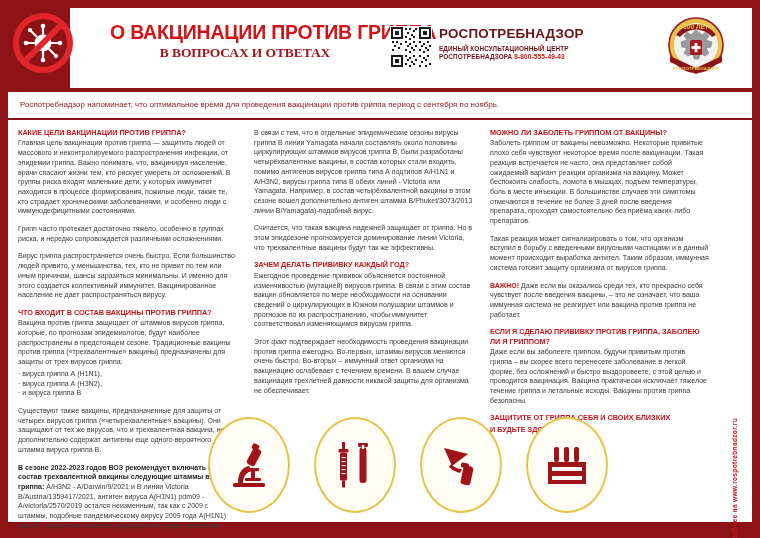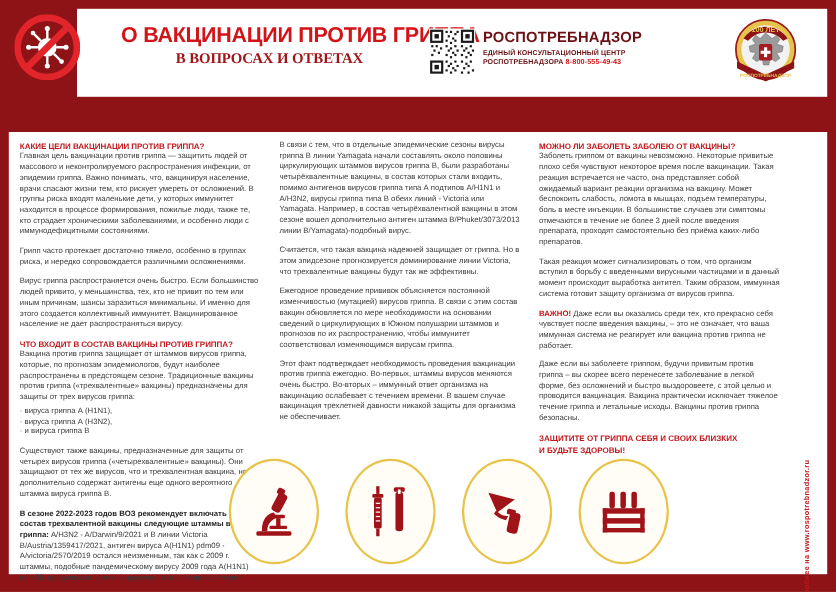--- a/index.html
+++ b/index.html
@@ -236,20 +236,23 @@
         </g>
         <rect x="30" y="28" width="12" height="15" rx="1.5" fill="#a81b20"></rect>
         <rect x="34.6" y="31" width="2.8" height="9" fill="#fff"></rect>
         <rect x="31.5" y="34.1" width="9" height="2.8" fill="#fff"></rect>
         <path d="M10 44 L36 56 L62 44 L62 50 L36 62 L10 50 Z" fill="#8e1316"></path>
         <text x="36" y="58" font-size="4.4" font-weight="bold" fill="#e8c34a" text-anchor="middle" font-family="Liberation Sans, sans-serif">РОСПОТРЕБНАДЗОР</text>
       </svg>
     </div>
   </div>
 
+  <div class="intro">
+    <div class="intro-text">Роспотребнадзор напоминает, что оптимальное время для проведения вакцинации против гриппа период с сентября по ноябрь.</div>
+  </div>
 
   <div class="body-card">
     <div class="cols">
 
       <div class="col">
         <div class="h">КАКИЕ ЦЕЛИ ВАКЦИНАЦИИ ПРОТИВ ГРИППА?</div>
         <p class="p">Главная цель вакцинации против гриппа — защитить людей от массового и неконтролируемого распространения инфекции, от эпидемии гриппа. Важно понимать, что, вакцинируя население, врачи спасают жизни тем, кто рискует умереть от осложнений. В группы риска входят маленькие дети, у которых иммунитет находится в процессе формирования, пожилые люди, также те, кто страдает хроническими заболеваниями, и особенно люди с иммунодефицитными состояниями.</p>
         <p class="p">Грипп часто протекает достаточно тяжело, особенно в группах риска, и нередко сопровождается различными осложнениями.</p>
         <p class="p">Вирус гриппа распространяется очень быстро. Если большинство людей привито, у меньшинства, тех, кто не привит по тем или иным причинам, шансы заразиться минимальны. И именно для этого создается коллективный иммунитет. Вакцинированное население не дает распространяться вирусу.</p>
 
@@ -261,31 +264,33 @@
           <li>· и вируса гриппа В</li>
         </ul>
         <p class="p">Существуют также вакцины, предназначенные для защиты от четырех вирусов гриппа («четырехвалентные» вакцины). Они защищают от тех же вирусов, что и трехвалентная вакцина, но дополнительно содержат антигены еще одного вероятного штамма вируса гриппа В.</p>
         <p class="p"><b>В сезоне 2022-2023 годов ВОЗ рекомендует включать в состав трехвалентной вакцины следующие штаммы вирусов гриппа:</b><span> А/H3N2 - A/Darwin/9/2021 и В линии Victoria B/Austria/1359417/2021, антиген вируса A(H1N1) pdm09 - A/victoria/2570/2019 остался неизменным, так как с 2009 г. штаммы, подобные пандемическому вирусу 2009 года A(H1N1) pdm09, продолжают активно циркулировать среди населения.</span></p>
       </div>
 
       <div class="col">
         <p class="p">В связи с тем, что в отдельные эпидемические сезоны вирусы гриппа В линии Yamagata начали составлять около половины циркулирующих штаммов вирусов гриппа В, были разработаны четырёхвалентные вакцины, в состав которых стали входить, помимо антигенов вирусов гриппа типа А подтипов A/H1N1 и A/H3N2, вирусы гриппа типа В обеих линий - Victoria или Yamagata. Например, в состав четырёхвалентной вакцины в этом сезоне вошел дополнительно антиген штамма B/Phuket/3073/2013 линии B/Yamagata)-подобный вирус.</p>
         <p class="p">Считается, что такая вакцина надежней защищает от гриппа. Но в этом эпидсезоне прогнозируется доминирование линии Victoria, что трехвалентные вакцины будут так же эффективны.</p>
 
+        <div class="h">ЗАЧЕМ ДЕЛАТЬ ПРИВИВКУ КАЖДЫЙ ГОД?</div>
         <p class="p">Ежегодное проведение прививок объясняется постоянной изменчивостью (мутацией) вирусов гриппа. В связи с этим состав вакцин обновляется по мере необходимости на основании сведений о циркулирующих в Южном полушарии штаммов и прогнозов по их распространению, чтобы иммунитет соответствовал изменяющимся вирусам гриппа.</p>
 
         <p class="p">Этот факт подтверждает необходимость проведения вакцинации против гриппа ежегодно. Во-первых, штаммы вирусов меняются очень быстро. Во-вторых – иммунный ответ организма на вакцинацию ослабевает с течением времени. В вашем случае вакцинация трехлетней давности никакой защиты для организма не обеспечивает.</p>
       </div>
 
       <div class="col">
-        <div class="h">МОЖНО ЛИ ЗАБОЛЕТЬ ЗАБОЛЕЮ ОТ ВАКЦИНЫ?</div>
+        <div class="h">МОЖНО ЛИ ЗАБОЛЕТЬ ГРИППОМ ОТ ВАКЦИНЫ?</div>
         <p class="p">Заболеть гриппом от вакцины невозможно. Некоторые привитые плохо себя чувствуют некоторое время после вакцинации. Такая реакция встречается не часто, она представляет собой ожидаемый вариант реакции организма на вакцину. Может беспокоить слабость, ломота в мышцах, подъем температуры, боль в месте инъекции. В большинстве случаев эти симптомы отмечаются в течение не более 3 дней после введения препарата, проходят самостоятельно без приёма каких-либо препаратов.</p>
         <p class="p">Такая реакция может сигнализировать о том, что организм вступил в борьбу с введенными вирусными частицами и в данный момент происходит выработка антител. Таким образом, иммунная система готовит защиту организма от вирусов гриппа.</p>
         <p class="p"><span class="rd">ВАЖНО!</span><span> Даже если вы оказались среди тех, кто прекрасно себя чувствует после введения вакцины, – это не означает, что ваша иммунная система не реагирует или вакцина против гриппа не работает.</span></p>
 
+        <div class="h">ЕСЛИ Я СДЕЛАЮ ПРИВИВКУ ПРОТИВ ГРИППА, ЗАБОЛЕЮ ЛИ Я ГРИППОМ?</div>
         <p class="p">Даже если вы заболеете гриппом, будучи привитым против гриппа – вы скорее всего перенесете заболевание в легкой форме, без осложнений и быстро выздоровеете, с этой целью и проводится вакцинация. Вакцина практически исключает тяжелое течение гриппа и летальные исходы. Вакцины против гриппа безопасны.</p>
 
         <div class="closing">ЗАЩИТИТЕ ОТ ГРИППА СЕБЯ И СВОИХ БЛИЗКИХ</div>
         <div class="closing">И БУДЬТЕ ЗДОРОВЫ!</div>
       </div>
     </div>
 
     <div class="icons">
 
       <div class="icon-badge">

